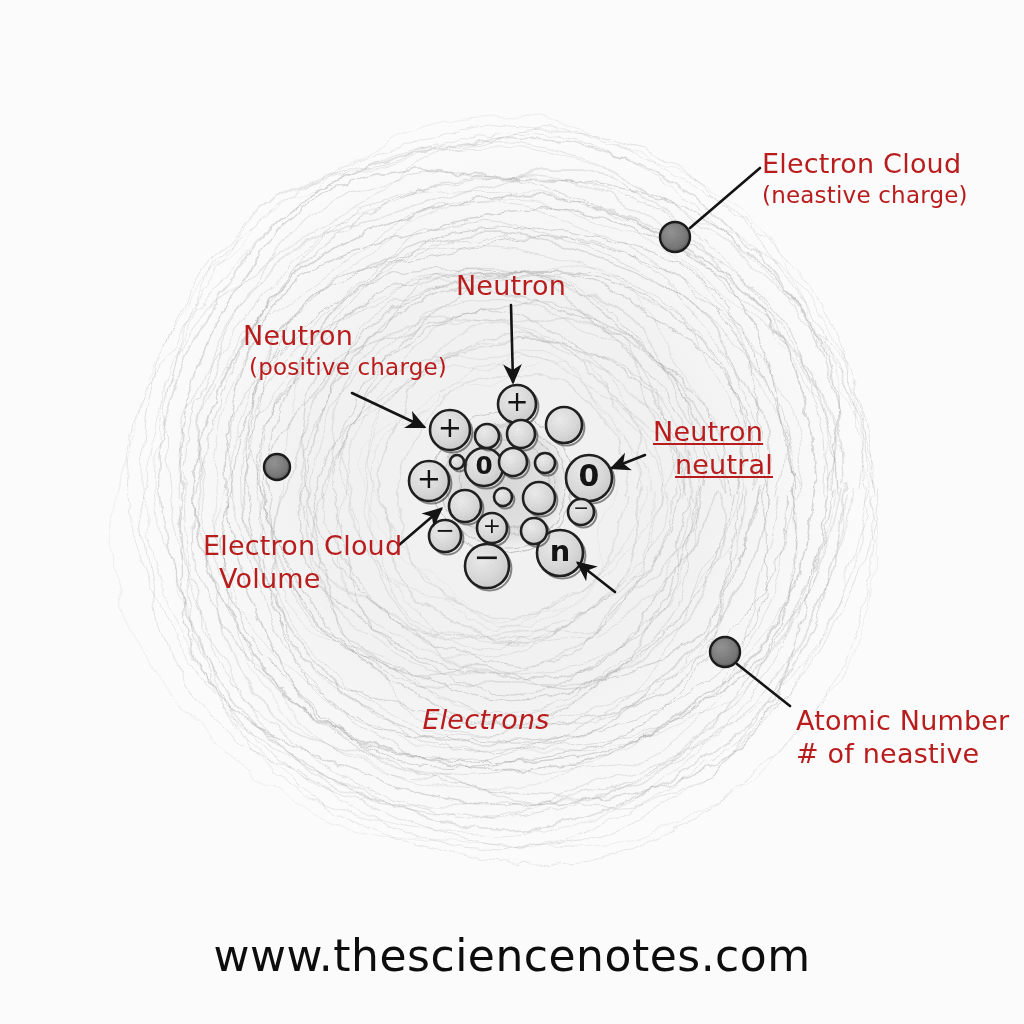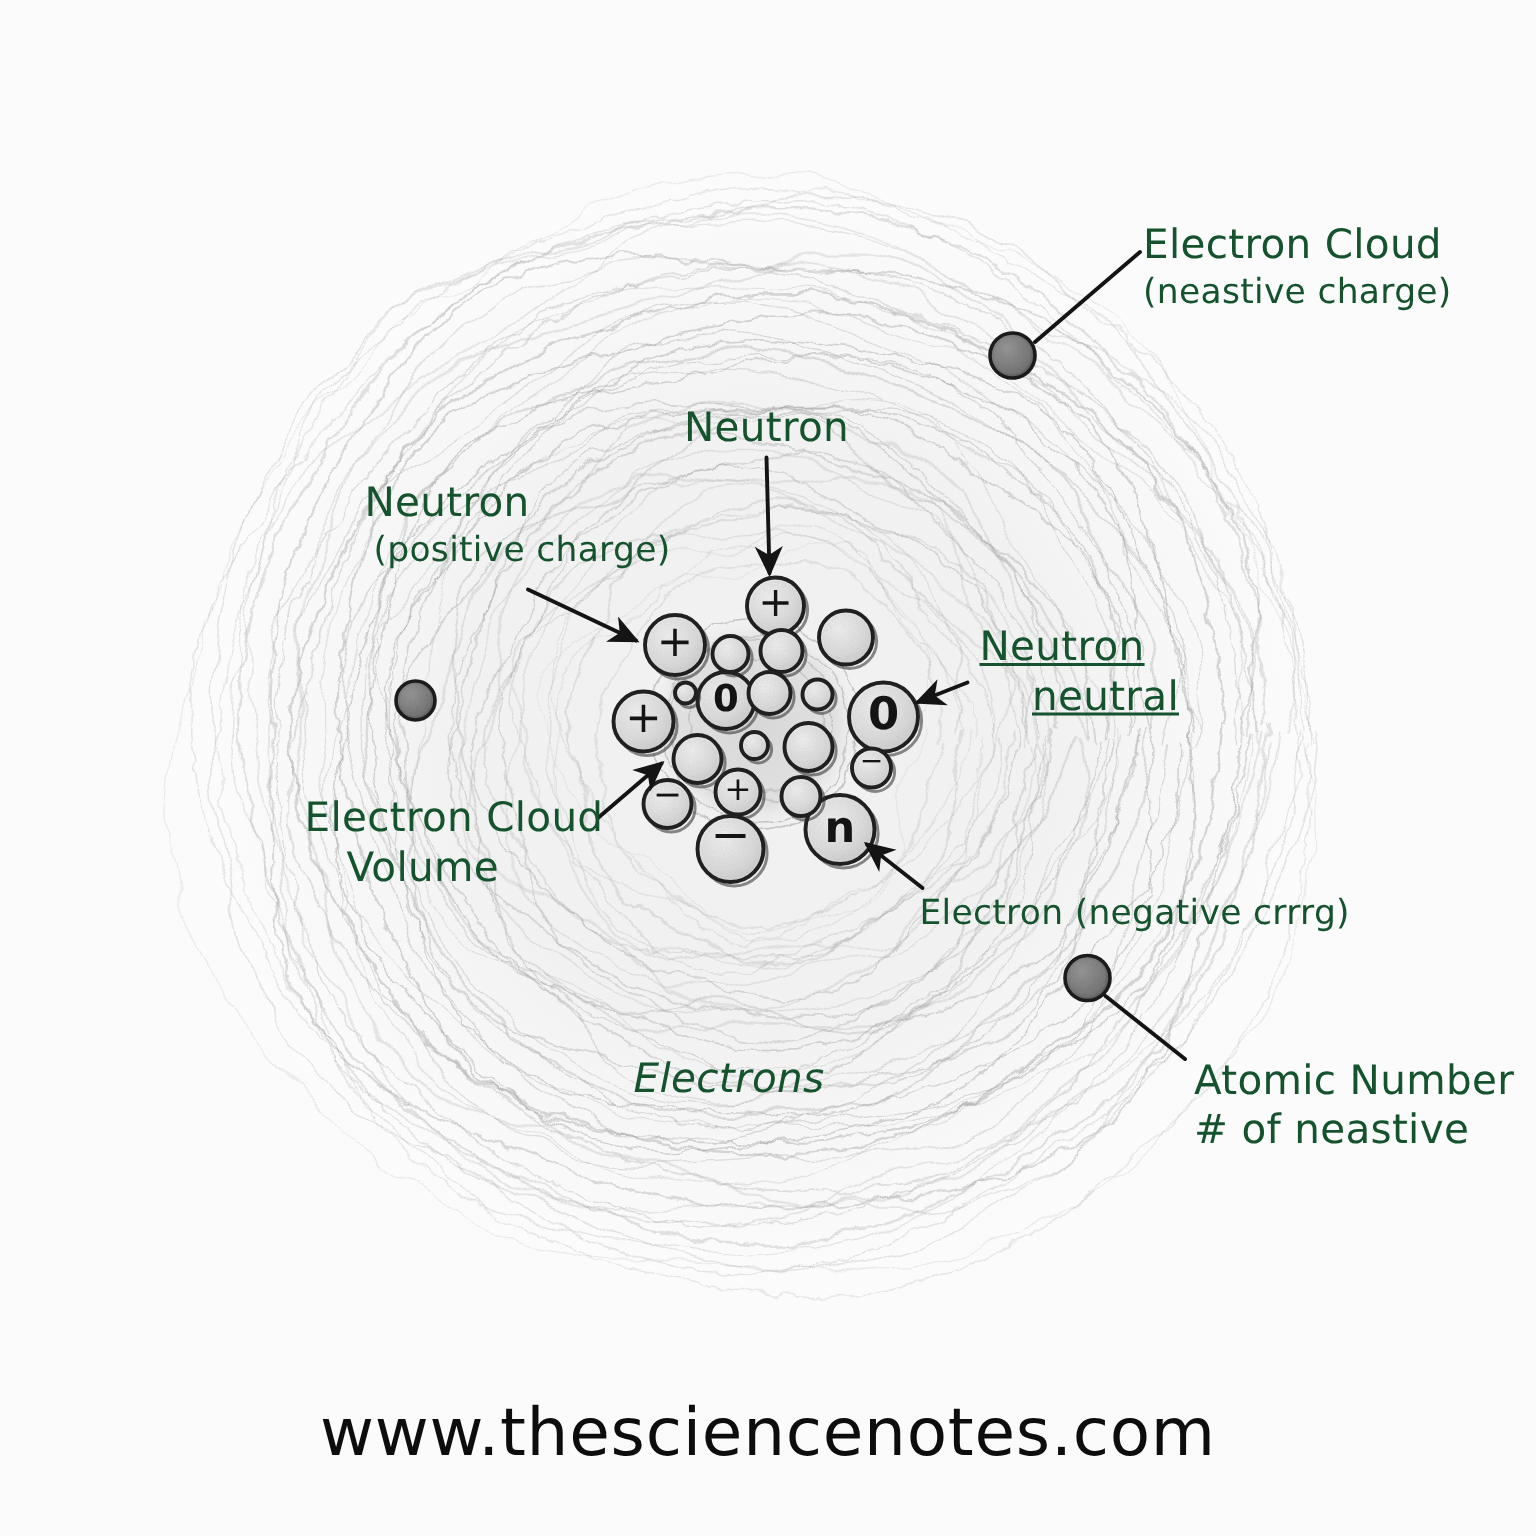--- a/index.html
+++ b/index.html
@@ -17,21 +17,21 @@
     font-family: "DejaVu Sans", sans-serif;
   }
   #art {
     position: absolute;
     left: 0; top: 0;
     width: 1024px;
     height: 1024px;
   }
   .lbl {
     position: absolute;
-    color: #14532d;
+    color: #b91c1c;
     font-family: "DejaVu Sans", sans-serif;
     letter-spacing: 0.2px;
     white-space: nowrap;
     line-height: 1.22;
   }
   .lbl-main { font-size: 27px; }
   .lbl-sub  { font-size: 23px; }
   .center-x { transform: translateX(-50%); }
   .footer {
     position: absolute;
@@ -302,29 +302,28 @@
 
   <div class="lbl lbl-main center-x" style="left:511px; top:270px;">Neutron</div>
 
   <div class="lbl lbl-main" style="left:243px; top:320px;">
     <div>Neutron</div>
     <div class="lbl-sub" style="margin-left:6px;">(positive charge)</div>
   </div>
 
   <div class="lbl lbl-main" style="left:653px; top:416px;text-decoration:underline;">
     <div>Neutron</div>
-    <div style="margin-left:35px;">neutral</div>
+    <div style="margin-left:22px;">neutral</div>
   </div>
 
   <div class="lbl lbl-main" style="left:203px; top:530px;">
     <div>Electron Cloud</div>
-    <div style="margin-left:28px;">Volume</div>
-  </div>
-
-  <div class="lbl lbl-sub" style="left:613px; top:595px;">Electron  (negative crrrg)</div>
+    <div style="margin-left:16px;">Volume</div>
+  </div>
+
 
   <div class="lbl lbl-main" style="left:796px; top:705px;">
     <div>Atomic Number</div>
     <div># of neastive</div>
   </div>
 
   <div class="lbl lbl-main center-x" style="left:486px; top:704px;font-style:italic;">Electrons</div>
 
   <div class="footer">www.thesciencenotes.com</div>
 

